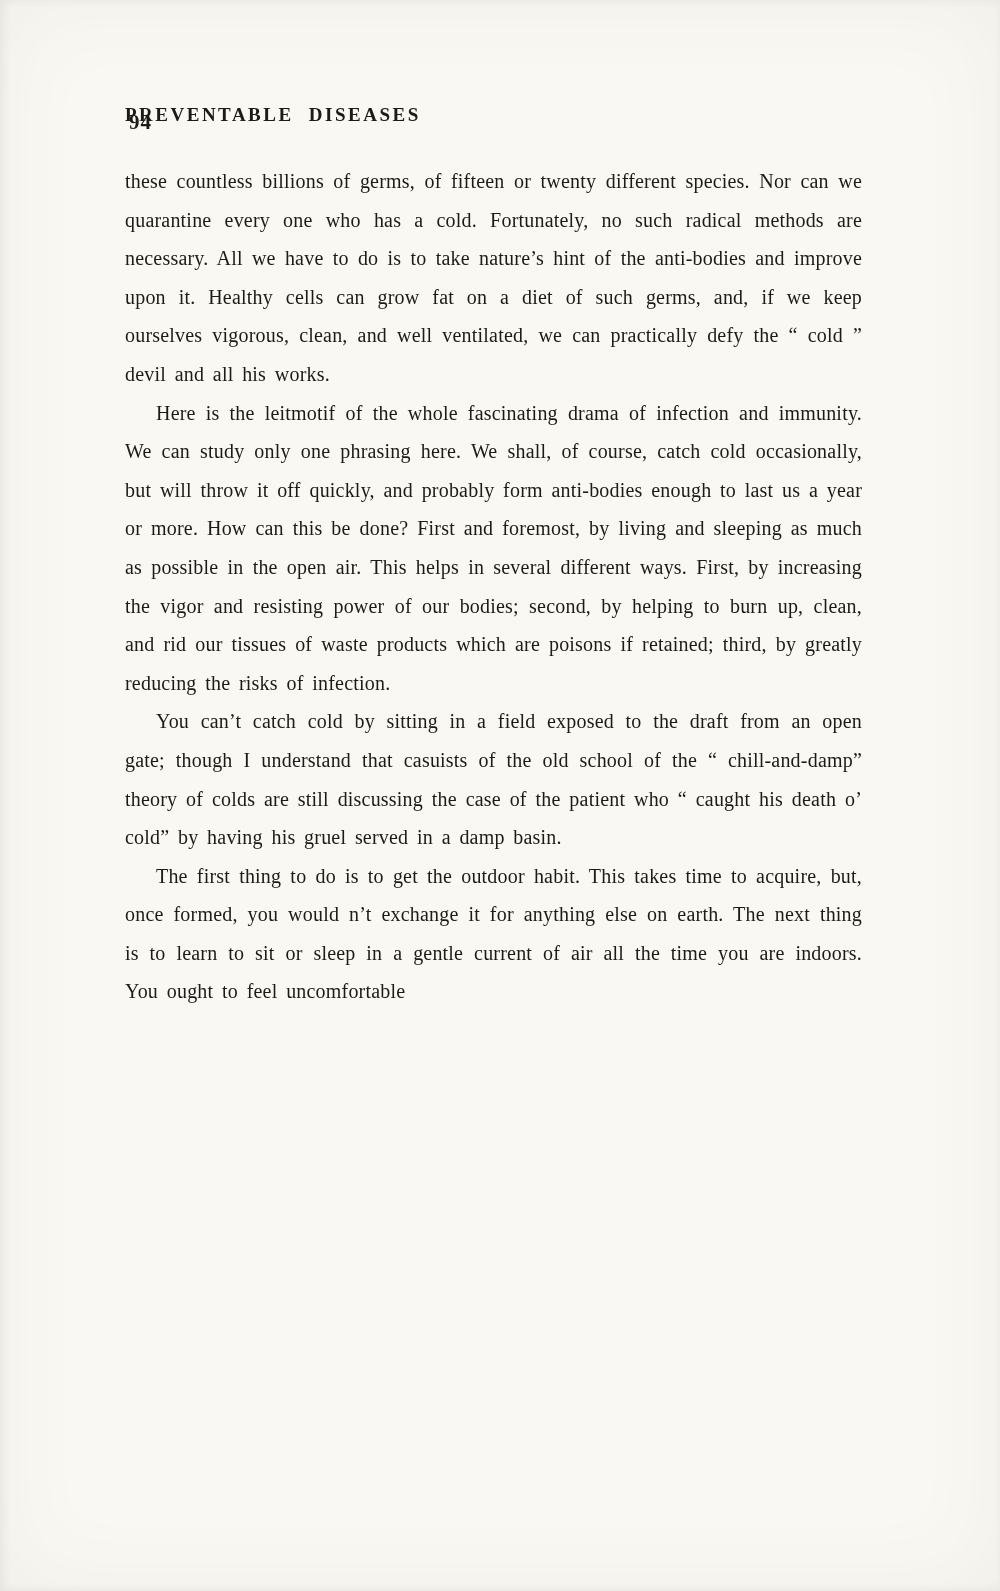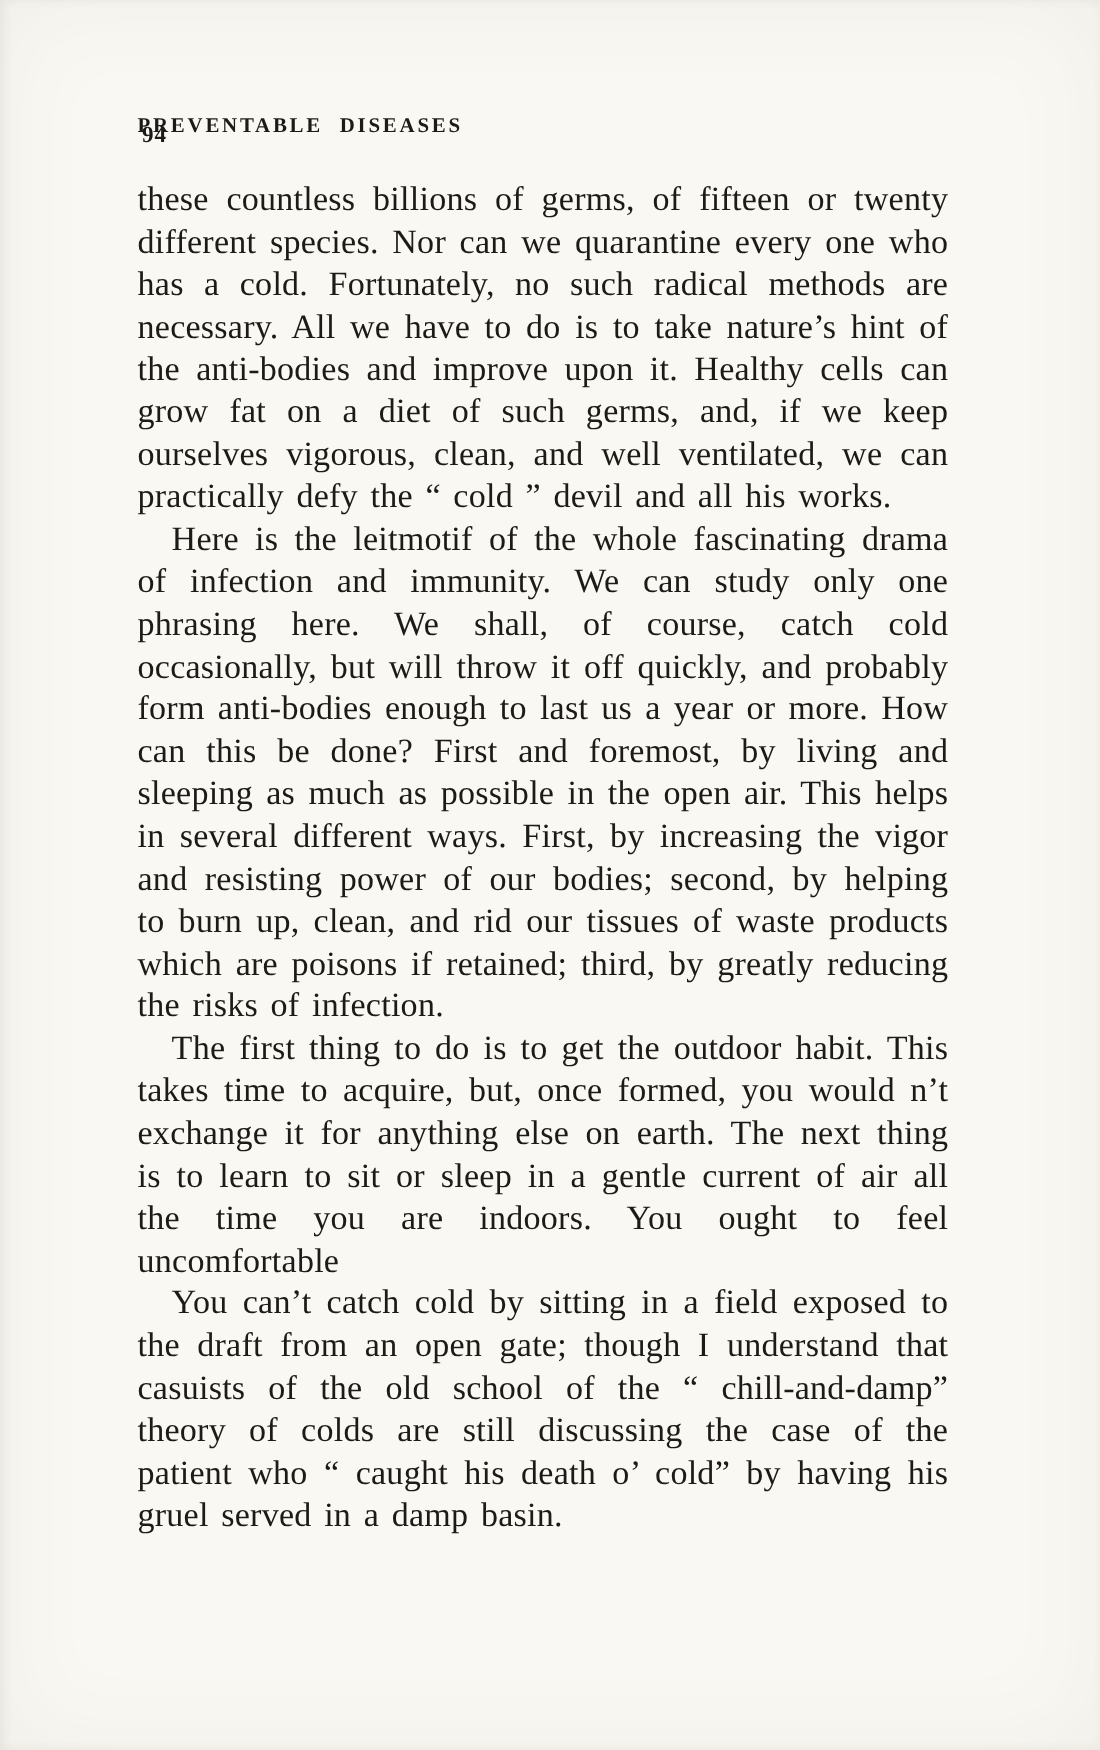--- a/index.html
+++ b/index.html
@@ -42,21 +42,21 @@
     font-family: Liberation Serif, serif;
   }
   .head-title {
     display: block;
     font-size: 19px;
     font-weight: bold;
     letter-spacing: 2.5px;
     word-spacing: 8px;
   }
   .text-block {
-    font-size: 31px;
+    font-size: 20px;
     line-height: 38.6px;
     text-align: justify;
     word-spacing: 3.5px;
     letter-spacing: 0.2px;
   }
   .text-block p {
     margin: 0;
   }
   .text-block p.indent {
     text-indent: 31px;
@@ -68,16 +68,16 @@
 <body>
 
 <div class="page">
   <header class="running-head">
     <span class="page-number">94</span>
     <span class="head-title">PREVENTABLE DISEASES</span>
   </header>
   <main class="text-block" id="paragraphs">
       <p><span>these countless billions of germs, of fifteen or twenty different species. Nor can we quarantine every one who has a cold. Fortunately, no such radical methods are necessary. All we have to do is to take nature’s hint of the anti-bodies and improve upon it. Healthy cells can grow fat on a diet of such germs, and, if we keep ourselves vigorous, clean, and well ventilated, we can practically defy the “ cold ” devil and all his works.</span></p>
       <p class="indent"><span>Here is the </span><span class="italic">leitmotif</span><span> of the whole fascinating drama of infection and immunity. We can study only one phrasing here. We shall, of course, catch cold occasionally, but will throw it off quickly, and probably form anti-bodies enough to last us a year or more. How can this be done? First and foremost, by living and sleeping as much as possible in the open air. This helps in several different ways. First, by increasing the vigor and resisting power of our bodies; second, by helping to burn up, clean, and rid our tissues of waste products which are poisons if retained; third, by greatly reducing the risks of infection.</span></p>
+      <p class="indent"><span>You can’t catch cold by sitting in a field exposed to the draft from an open gate; though I understand that casuists of the old school of the “ chill-and-damp” theory of colds are still discussing the case of the patient who “ caught his death o’ cold” by having his gruel served in a damp basin.</span></p>
       <p class="indent"><span>The first thing to do is to get the outdoor habit. This takes time to acquire, but, once formed, you would n’t exchange it for anything else on earth. The next thing is to learn to sit or sleep in a gentle current of air all the time you are indoors. You ought to feel uncomfortable</span></p>
-      <p class="indent"><span>You can’t catch cold by sitting in a field exposed to the draft from an open gate; though I understand that casuists of the old school of the “ chill-and-damp” theory of colds are still discussing the case of the patient who “ caught his death o’ cold” by having his gruel served in a damp basin.</span></p>
     </main>
 </div>
 
 </body></html>

